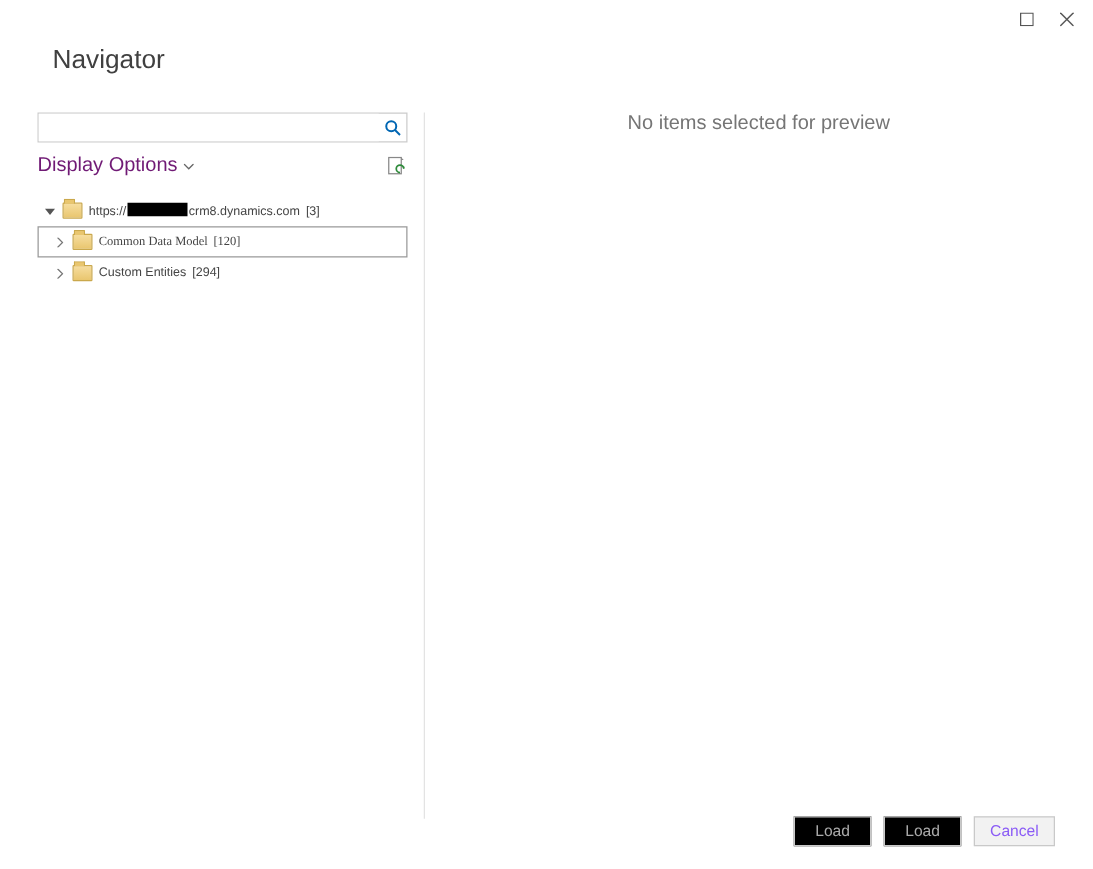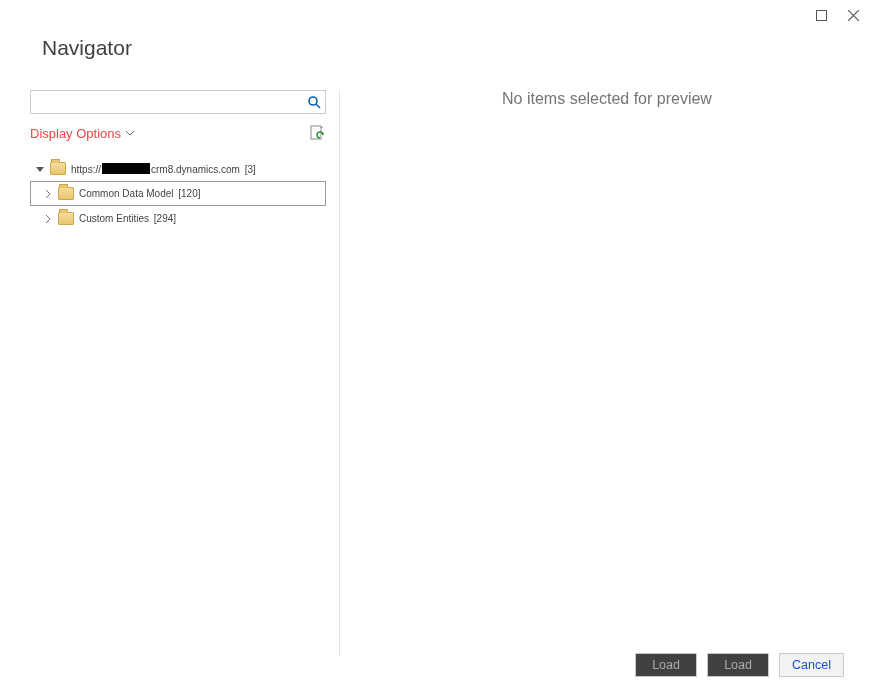--- a/index.html
+++ b/index.html
@@ -89,22 +89,22 @@
     justify-content: space-between;
     width: 296px;
     margin-top: 10px;
     color: #555;
   }
   .options-row .disp-opt {
     display: inline-flex;
     align-items: center;
     gap: 5px;
     cursor: pointer;
-    font-size: 13px;
-    color: #ef4444;
+    font-size: 16px;
+    color: #701a75;
   }
   .options-row .chev-down svg { display: block; }
   .options-row .refresh-icon {
     cursor: pointer;
     display: flex; align-items: center; justify-content: center;
     width: 18px; height: 18px;
   }
 
   
   .tree {
@@ -118,20 +118,21 @@
     gap: 5px;
     font-size: 10px;
     color: #444;
     padding: 0 4px;
     border: 1px solid transparent;
   }
   .tree-row.indent1 { padding-left: 12px; }
   .tree-row.selected {
     border: 1px solid #999;
     background: #fff;
+    font-family: Liberation Serif, serif;
   }
   .tree-row .exp {
     width: 10px;
     display: flex; align-items: center; justify-content: center;
     color: #555;
     cursor: pointer;
   }
   .folder-icon {
     width: 16px; height: 13px;
     background: linear-gradient(#f6dd9e, #e9c66f);
@@ -166,27 +167,27 @@
     bottom: 18px; right: 30px;
     display: flex;
     gap: 10px;
   }
   .footer button {
     min-width: 62px;
     height: 24px;
     border: 1px solid #c9c9c9;
     background: #f2f2f2;
     font-size: 12.5px;
-    color: #1d4ed8;
+    color: #8b5cf6;
     cursor: pointer;
     padding: 0 12px;
   }
   .footer button:disabled {
     color: #aaa;
-    background: #404040;
+    background: #000000;
     cursor: default;
   }
 </style>
 </head>
 <body>
 
 <div class="window">
 
   <div class="titlebar">
     <div class="tb-btn">

